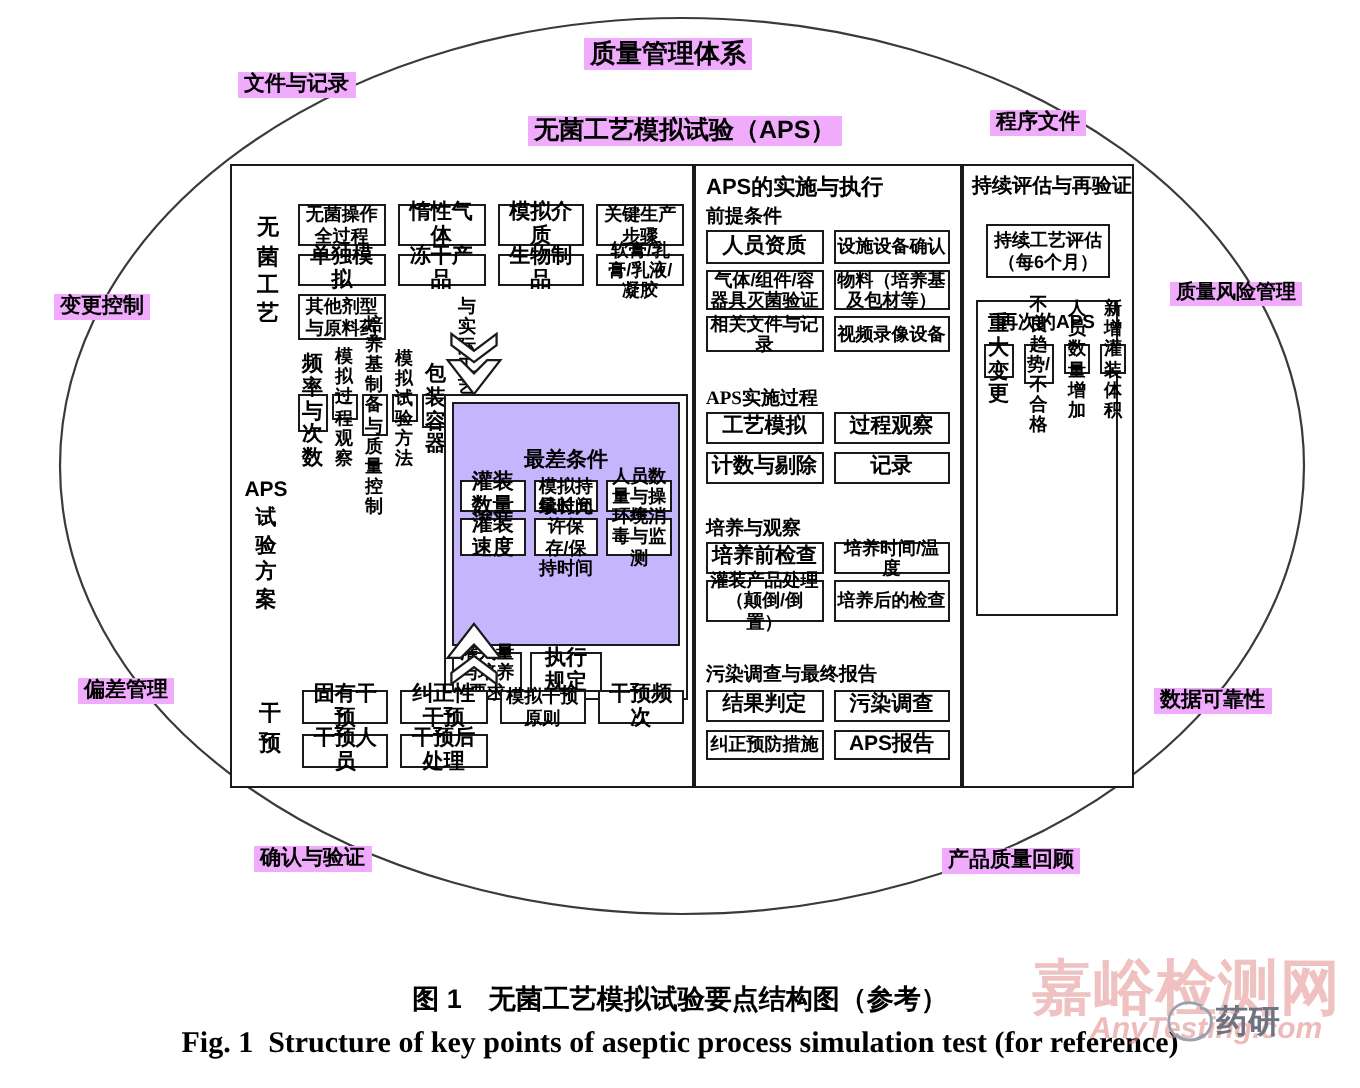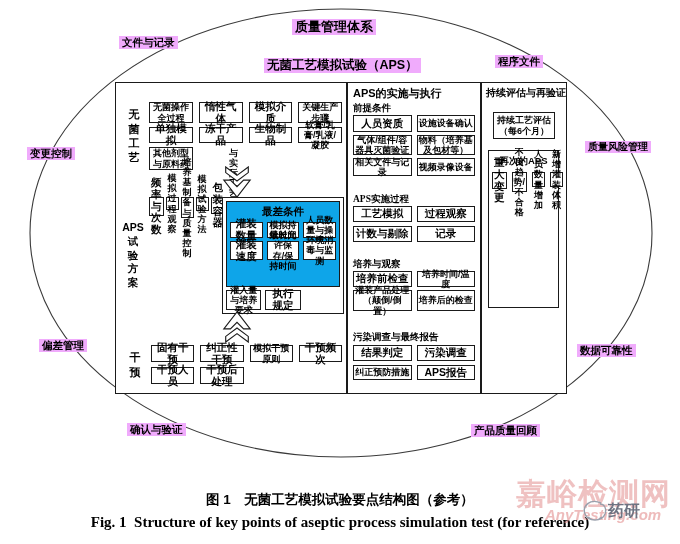--- a/index.html
+++ b/index.html
@@ -21,21 +21,21 @@
   .grid3{flex:1;display:grid;grid-template-columns:1fr 1fr 1fr 1fr;gap:4px 6px;}
   .stack{display:flex;flex-direction:row;gap:2px;flex:0 0 auto;}
   .b{
     border:1px solid #1a1a1a;background:#fff;box-sizing:border-box;
     display:flex;align-items:center;justify-content:center;text-align:center;
     font-weight:bold;line-height:1.12;word-break:break-all;padding:1px;
   }
   .sm{font-size:9px;}
   .lg{font-size:10.5px;}
   .wrap{flex:1;border:1px solid #1a1a1a;box-sizing:border-box;padding:3px;background:#fff;}
-  .worst{border:1px solid #1a1a1a;box-sizing:border-box;padding:2px 3px;background:#0ea5e9;}
+  .worst{border:1px solid #1a1a1a;box-sizing:border-box;padding:20px 3px;background:#c4b5fd;}
   .worst-title{font-weight:bold;font-size:10.5px;text-align:center;padding:1px 0 3px;}
   .grid2w{display:grid;grid-template-columns:1fr 1fr 1fr;gap:3px 4px;}
   .g2{position:absolute;left:5px;right:5px;display:grid;grid-template-columns:1fr 1fr;gap:3px 5px;}
   .arrow{position:absolute;z-index:2;}
   .caption-zh{position:absolute;left:0;width:100%;top:491px;text-align:center;
               font-weight:bold;font-size:13.5px;z-index:4;}
   .caption-en{position:absolute;left:0;width:100%;top:514px;text-align:center;
               font-family:"Liberation Serif","DejaVu Serif",serif;font-weight:bold;font-size:15px;z-index:4;}
   .wm-site{position:absolute;left:516px;top:474px;font-size:30px;font-weight:bold;
            letter-spacing:1px;color:rgba(226,142,142,0.55);z-index:5;pointer-events:none;}

